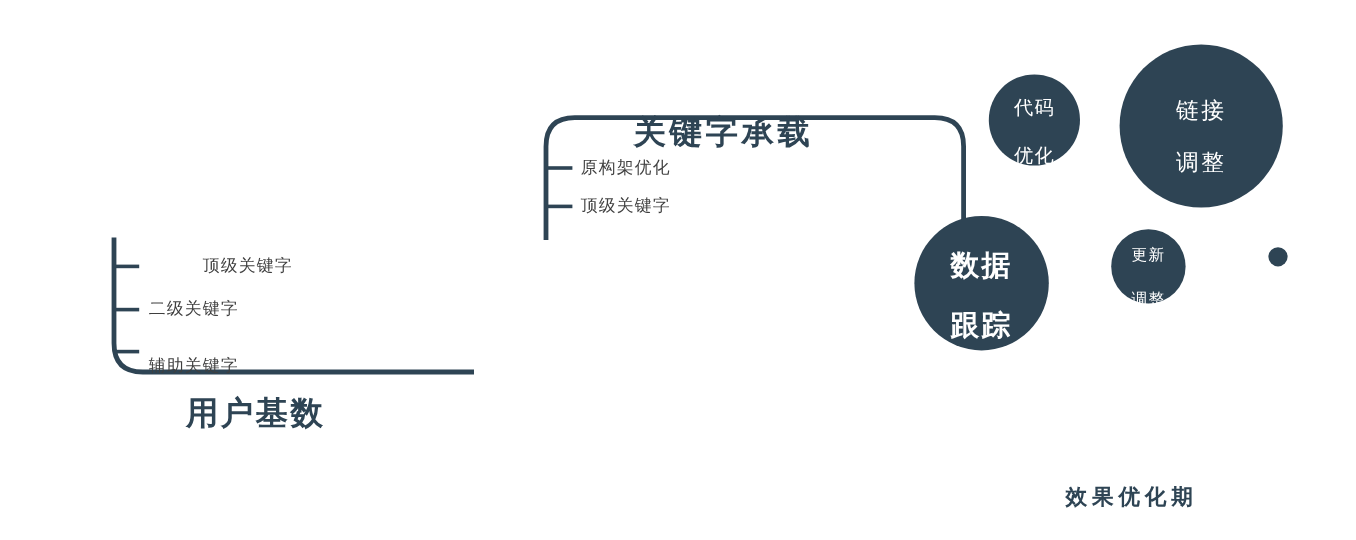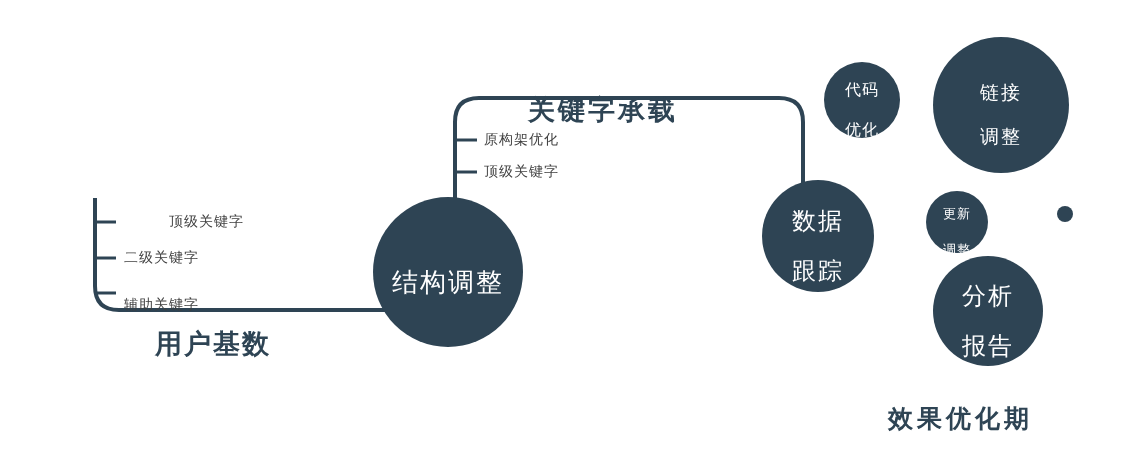--- a/index.html
+++ b/index.html
@@ -30,21 +30,21 @@
     flex-direction: column;
     align-items: center;
     justify-content: center;
     text-align: center;
     letter-spacing: 2px;
     line-height: 1.25;
   }
   .node span { display: block; margin-top: 20px; }
   .n-traffic  { left: 23px;  top: 61px;  width: 144px; height: 144px; font-size: 26px; }
   .n-structure{ left: 373px; top: 197px; width: 150px; height: 150px; font-size: 26px; }
-  .n-tracking { left: 762px; top: 180px; width: 112px; height: 112px; font-size: 24px; }
+  .n-tracking { left: 762px; top: 180px; width: 112px; height: 112px; font-size: 24px; font-weight: bold; }
   .n-code     { left: 824px; top: 62px;  width: 76px;  height: 76px;  font-size: 16px; letter-spacing: 1px; }
   .n-link     { left: 933px; top: 37px;  width: 136px; height: 136px; font-size: 19px; }
   .n-update   { left: 926px; top: 191px; width: 62px;  height: 62px;  font-size: 13px; letter-spacing: 1px; }
   .n-report   { left: 933px; top: 256px; width: 110px; height: 110px; font-size: 24px; }
   .n-dot      { left: 1057px; top: 206px; width: 16px; height: 16px; }
   .branch {
     position: absolute;
     font-size: 14px;
     color: var(--branch-text);
     letter-spacing: 1px;
@@ -59,21 +59,21 @@
     position: absolute;
     color: var(--primary);
     font-weight: 700;
     white-space: nowrap;
   }
   .el-user    { left: 155px; top: 326px; font-size: 27px; letter-spacing: 2px; }
   .el-keyword { left: 528px; top: 60px;  font-size: 27px; letter-spacing: 3px; font-weight: 600; margin-top: 32px; }
   .caption {
     position: absolute;
     left: 888px; top: 402px;
-    font-size: 25px;
+    font-size: 18px;
     letter-spacing: 4px;
     color: var(--primary);
     font-weight: 600;
     white-space: nowrap;
   }
 </style>
 </head>
 <body>
 
 <div class="canvas">
@@ -82,23 +82,20 @@
     <path class="edge" d="M 95 198 L 95 286 Q 95 310 119 310 L 395 310"></path>
     <path class="edge" d="M 455 200 L 455 122 Q 455 98 479 98 L 779 98 Q 803 98 803 122 L 803 186"></path>
     <line class="tick" x1="95" y1="222" x2="116" y2="222"></line>
     <line class="tick" x1="95" y1="258" x2="116" y2="258"></line>
     <line class="tick" x1="95" y1="293" x2="116" y2="293"></line>
     <line class="tick" x1="455" y1="140" x2="477" y2="140"></line>
     <line class="tick" x1="455" y1="172" x2="477" y2="172"></line>
   </svg>
 
 
-  <div class="node n-structure">
-    <span>结构调整</span>
-  </div>
 
   <div class="node n-tracking">
     <span>数据</span>
     <span>跟踪</span>
   </div>
 
   <div class="node n-code">
     <span>代码</span>
     <span>优化</span>
   </div>
@@ -108,24 +105,20 @@
     <span>调整</span>
   </div>
 
   <div class="node n-update">
     <span>更新</span>
     <span>调整</span>
   </div>
 
   <div class="node n-dot"></div>
 
-  <div class="node n-report">
-    <span>分析</span>
-    <span>报告</span>
-  </div>
 
   <span class="branch b1">顶级关键字</span>
   <span class="branch b2">二级关键字</span>
   <span class="branch b3">辅助关键字</span>
   <span class="branch b4">原构架优化</span>
   <span class="branch b5">顶级关键字</span>
 
   <span class="edge-label el-user">用户基数</span>
   <span class="edge-label el-keyword">关键字承载</span>
 

